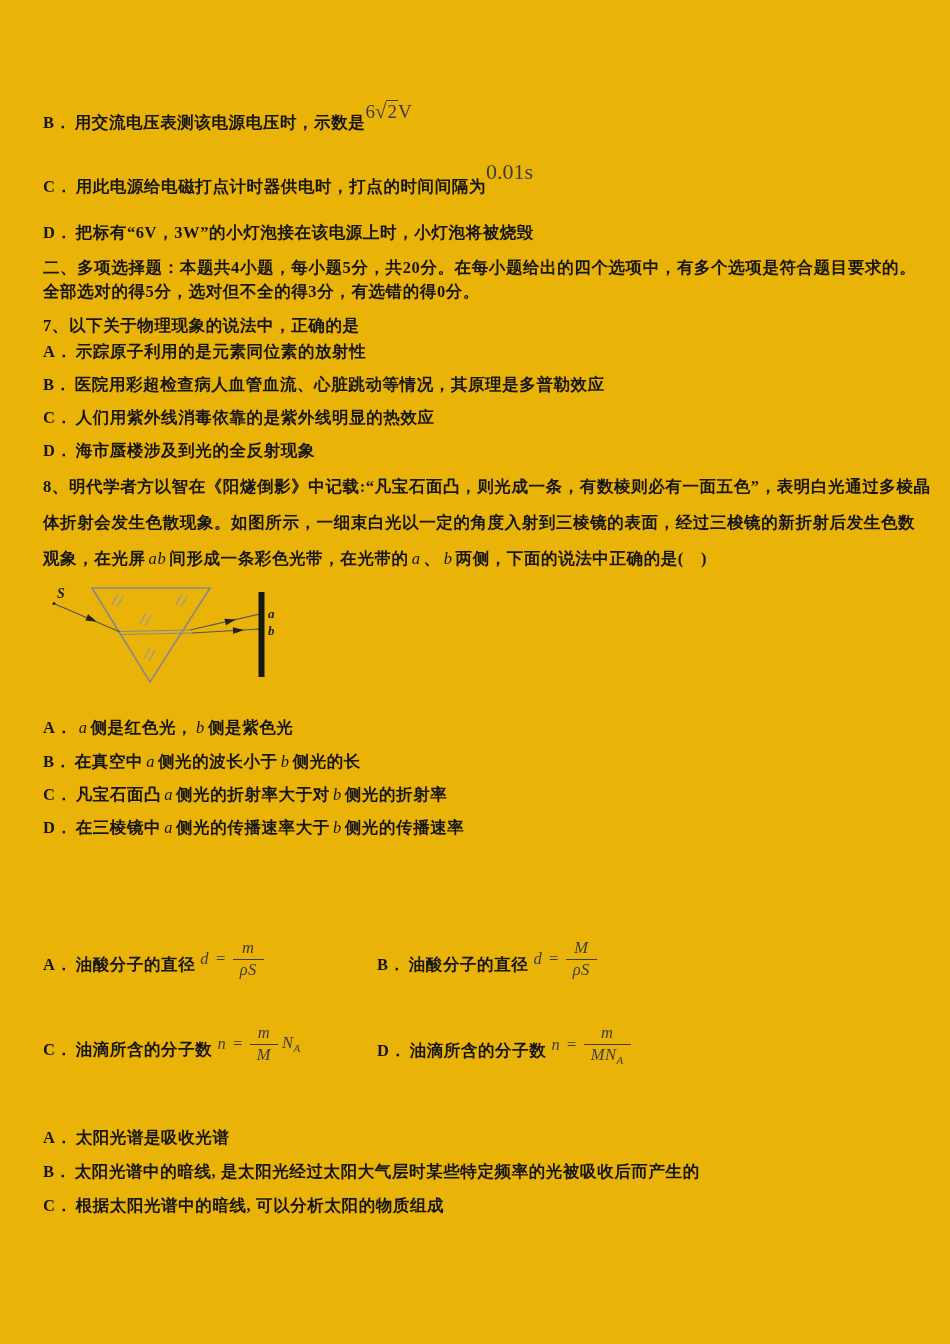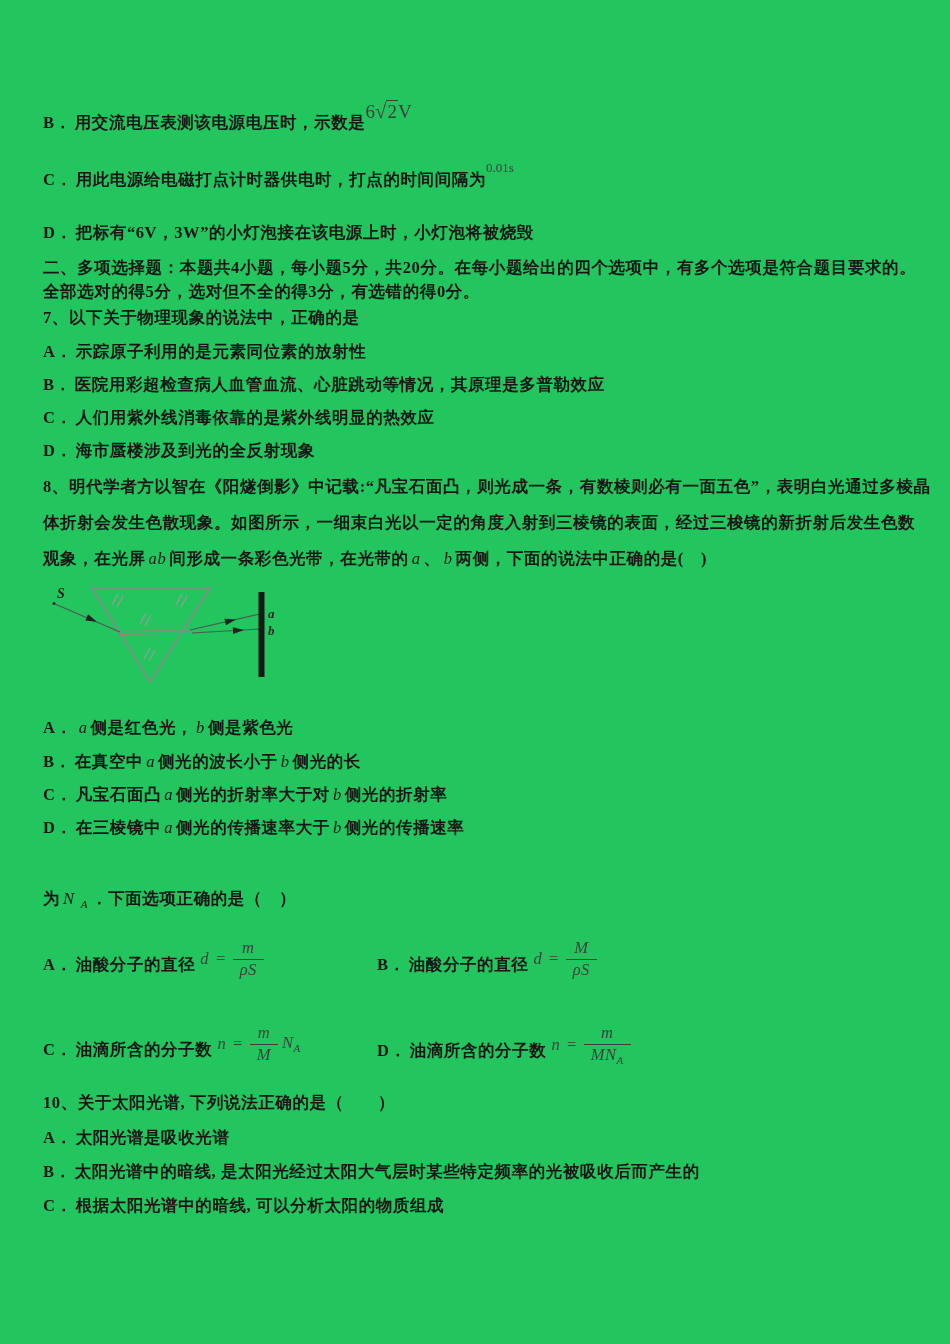--- a/index.html
+++ b/index.html
@@ -1,32 +1,32 @@
 <!DOCTYPE html>
 <html><head>
 <meta charset="utf-8">
 <style>
   html,body{margin:0;padding:0;background:#ffffff;}
   .page{
-    position:relative;width:950px;height:1344px;background:#22c55e;
+    position:relative;width:950px;height:1344px;background:#eab308;
     font-family:"Liberation Serif","DejaVu Serif",serif;
     color:#161616;overflow:hidden;
   }
   .line{
     position:absolute;left:43px;font-size:16.5px;font-weight:600;
     letter-spacing:0.6px;white-space:pre;line-height:1.5;
   }
   .lbl{font-weight:700;padding-right:3px;}
   .v{font-style:italic;font-weight:500;padding:0 3px;font-family:"Liberation Serif",serif;}
   
   .fml{font-weight:400;color:#3d3d3d;letter-spacing:0;font-family:"Liberation Serif",serif;}
   .raise-b{position:relative;top:-10px;font-size:19px;}
   .sq{font-size:21px;font-weight:400;}
   .rad{border-top:1.4px solid #3d3d3d;padding:0 1px;}
-  .raise-c{position:relative;top:-13px;font-size:13px;}
+  .raise-c{position:relative;top:-13px;font-size:22px;}
   
   .f9{
     display:inline-flex;align-items:center;vertical-align:middle;
     transform:translateY(-7px);margin-left:5px;
     font-style:italic;font-weight:400;color:#3d3d3d;font-size:16.5px;
     font-family:"Liberation Serif",serif;letter-spacing:0.4px;
   }
   .f9 .eq{font-style:normal;padding:0 7px;}
   .fr{display:inline-flex;flex-direction:column;text-align:center;line-height:1.25;}
   .fr .nu{border-bottom:1.3px solid #3d3d3d;padding:0 7px;}
@@ -44,21 +44,21 @@
 
   <div class="line" style="top:106px"><span class="lbl">B．</span><span>用交流电压表测该电源电压时，示数是</span><span class="fml raise-b"><span>6</span><span class="sq">√</span><span class="rad">2</span><span>V</span></span></div>
 
   <div class="line" style="top:168px"><span class="lbl">C．</span><span>用此电源给电磁打点计时器供电时，打点的时间间隔为</span><span class="fml raise-c">0.01s</span></div>
 
   <div class="line" style="top:221px"><span class="lbl">D．</span><span>把标有“6V，3W”的小灯泡接在该电源上时，小灯泡将被烧毁</span></div>
 
   <div class="line" style="top:256px">二、多项选择题：本题共4小题，每小题5分，共20分。在每小题给出的四个选项中，有多个选项是符合题目要求的。</div>
   <div class="line" style="top:280px">全部选对的得5分，选对但不全的得3分，有选错的得0分。</div>
 
-  <div class="line" style="top:306px">7、以下关于物理现象的说法中，正确的是</div>
+  <div class="line" style="top:314px">7、以下关于物理现象的说法中，正确的是</div>
   <div class="line" style="top:340px"><span class="lbl">A．</span><span>示踪原子利用的是元素同位素的放射性</span></div>
   <div class="line" style="top:373px"><span class="lbl">B．</span><span>医院用彩超检查病人血管血流、心脏跳动等情况，其原理是多普勒效应</span></div>
   <div class="line" style="top:406px"><span class="lbl">C．</span><span>人们用紫外线消毒依靠的是紫外线明显的热效应</span></div>
   <div class="line" style="top:439px"><span class="lbl">D．</span><span>海市蜃楼涉及到光的全反射现象</span></div>
 
   <div class="line" style="top:475px">8、明代学者方以智在《阳燧倒影》中记载:“凡宝石面凸，则光成一条，有数棱则必有一面五色”，表明白光通过多棱晶</div>
   <div class="line" style="top:511px">体折射会发生色散现象。如图所示，一细束白光以一定的角度入射到三棱镜的表面，经过三梭镜的新折射后发生色数</div>
   <div class="line" style="top:547px"><span>观象，在光屏</span><span class="v">ab</span><span>间形成一条彩色光带，在光带的</span><span class="v">a</span><span>、</span><span class="v">b</span><span>两侧，下面的说法中正确的是(　)</span></div>
 
   <svg class="diagram" width="248" height="120" viewBox="0 0 248 120">
@@ -95,26 +95,24 @@
     <rect x="218.5" y="10" width="6" height="85" fill="#171717"></rect>
     <text x="228" y="36" font-size="13" class="dlabel">a</text>
     <text x="228" y="53" font-size="13" class="dlabel">b</text>
   </svg>
 
   <div class="line" style="top:716px"><span class="lbl">A．</span><span class="v">a</span><span>侧是红色光，</span><span class="v">b</span><span>侧是紫色光</span></div>
   <div class="line" style="top:750px"><span class="lbl">B．</span><span>在真空中</span><span class="v">a</span><span>侧光的波长小于</span><span class="v">b</span><span>侧光的长</span></div>
   <div class="line" style="top:783px"><span class="lbl">C．</span><span>凡宝石面凸</span><span class="v">a</span><span>侧光的折射率大于对</span><span class="v">b</span><span>侧光的折射率</span></div>
   <div class="line" style="top:816px"><span class="lbl">D．</span><span>在三棱镜中</span><span class="v">a</span><span>侧光的传播速率大于</span><span class="v">b</span><span>侧光的传播速率</span></div>
 
-  <div class="line" style="top:887px"><span>为</span><span class="v">N</span><sub><span class="v">A</span></sub><span>．下面选项正确的是（　）</span></div>
 
   <div class="line" style="top:945px"><span class="lbl">A．</span><span>油酸分子的直径</span><span class="f9"><span>d</span><span class="eq">=</span><span class="fr"><span class="nu">m</span><span class="de">ρS</span></span></span></div>
   <div class="line" style="top:945px;left:377px"><span class="lbl">B．</span><span>油酸分子的直径</span><span class="f9"><span>d</span><span class="eq">=</span><span class="fr"><span class="nu">M</span><span class="de">ρS</span></span></span></div>
 
   <div class="line" style="top:1030px"><span class="lbl">C．</span><span>油滴所含的分子数</span><span class="f9"><span>n</span><span class="eq">=</span><span class="fr"><span class="nu">m</span><span class="de">M</span></span><span class="post"><span>N</span><sub>A</sub></span></span></div>
   <div class="line" style="top:1030px;left:377px"><span class="lbl">D．</span><span>油滴所含的分子数</span><span class="f9"><span>n</span><span class="eq">=</span><span class="fr"><span class="nu">m</span><span class="de"><span>MN</span><sub>A</sub></span></span></span></div>
 
-  <div class="line" style="top:1091px">10、关于太阳光谱, 下列说法正确的是（　　）</div>
   <div class="line" style="top:1126px"><span class="lbl">A．</span><span>太阳光谱是吸收光谱</span></div>
   <div class="line" style="top:1160px"><span class="lbl">B．</span><span>太阳光谱中的暗线, 是太阳光经过太阳大气层时某些特定频率的光被吸收后而产生的</span></div>
   <div class="line" style="top:1194px"><span class="lbl">C．</span><span>根据太阳光谱中的暗线, 可以分析太阳的物质组成</span></div>
 
 </div>
 
 </body></html>

